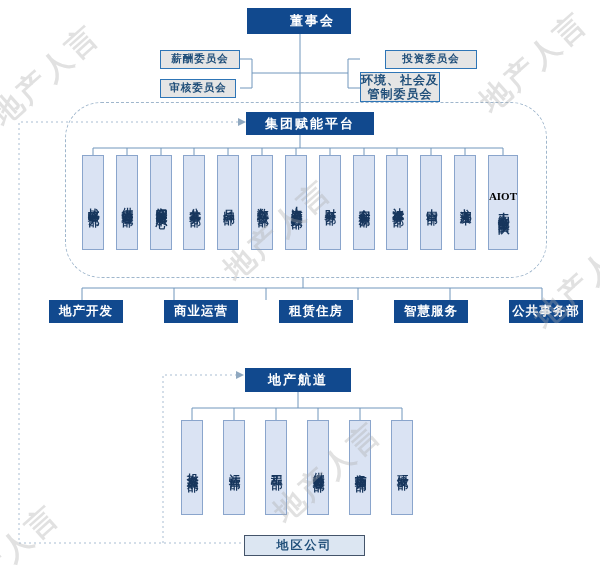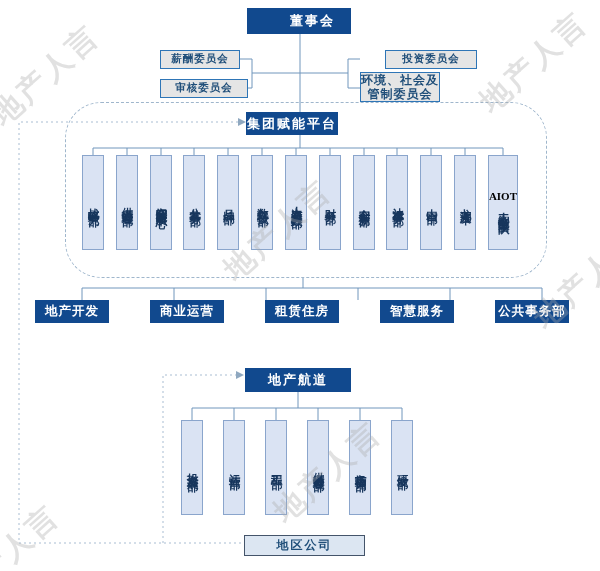--- a/index.html
+++ b/index.html
@@ -84,21 +84,21 @@
   .vbox.aiot { width: 30px; }
   .aiot-prefix {
     font-size: 11px;
     font-weight: bold;
     color: #000000;
     letter-spacing: 0;
     line-height: 1.1;
   }
   .channel-row {
     position: absolute;
-    left: 35px; top: 300px;
+    left: 49px; top: 300px;
     width: 534px;
     display: flex;
     justify-content: space-between;
   }
   .channel {
     background: #11498e;
     color: #ffffff;
     width: 74px; height: 23px;
     display: flex;
     align-items: center;
@@ -174,31 +174,31 @@
 
   <div class="dashed-frame"></div>
 
   <div class="box-dark" style="left:247px; top:8px; width:104px; height:26px;padding-left:27px;">
     <span>董事会</span>
   </div>
 
   <div class="committee" style="left:160px; top:50px; width:80px; height:19px;">
     <span>薪酬委员会</span>
   </div>
-  <div class="committee" style="left:160px; top:79px; width:88px; height:19px;">
+  <div class="committee" style="left:160px; top:79px; width:76px; height:19px;">
     <span>审核委员会</span>
   </div>
   <div class="committee" style="left:344px; top:50px; width:92px; height:19px;margin-left:41px;">
     <span>投资委员会</span>
   </div>
   <div class="committee" style="left:360px; top:72px; width:80px; height:30px; font-size:12px;">
     <span>环境、社会及管制委员会</span>
   </div>
 
-  <div class="box-dark" style="left:246px; top:112px; width:92px; height:23px;">
+  <div class="box-dark" style="left:246px; top:112px; width:128px; height:23px;">
     <span>集团赋能平台</span>
   </div>
 
   <div class="vrow vrow-platform">
     <div class="vbox">
         <span class="vtext">战略研究部</span>
       </div>
     <div class="vbox">
         <span class="vtext">供应链管理部</span>
       </div>

